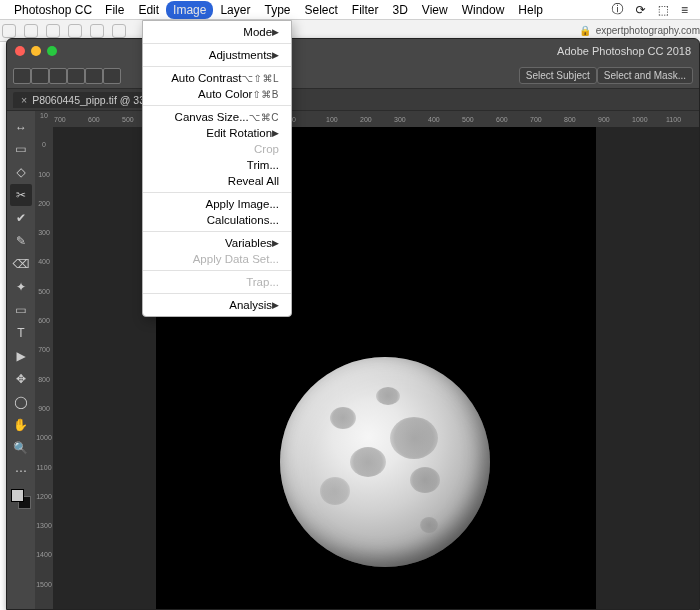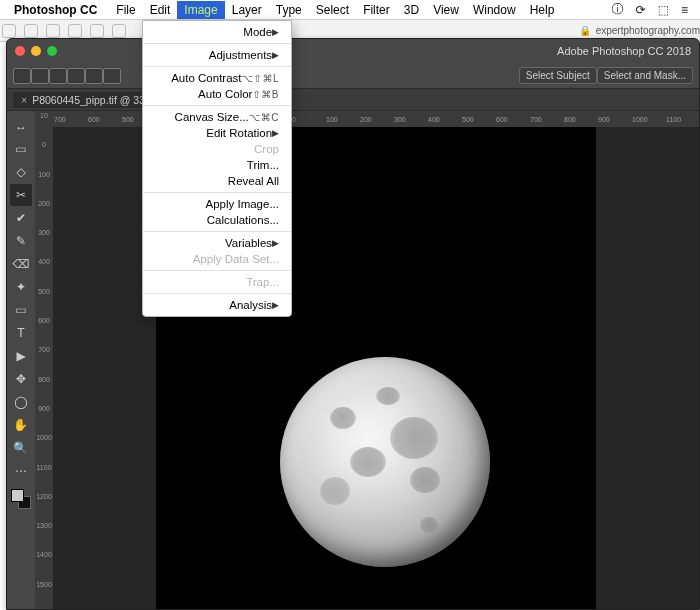--- a/index.html
+++ b/index.html
@@ -1,21 +1,21 @@
 <!DOCTYPE html>
 <html><head>
 <meta charset="utf-8">
 <style>
 *{margin:0;padding:0;box-sizing:border-box;font-family:-apple-system,BlinkMacSystemFont,"Helvetica Neue",Arial,sans-serif;user-select:none}
 body{width:700px;height:610px;background:#fff;overflow:hidden;position:relative}
 .mac-menubar{height:20px;background:#fff;display:flex;align-items:center;padding:0 6px;font-size:12px;color:#000;border-bottom:1px solid #d0d0d0}
 .mac-menubar .apple{font-size:13px;margin-right:8px}
-.mac-menubar .app{font-weight:700;margin-right:12px}
+.mac-menubar .app{font-weight:400;margin-right:6px}
 .mac-menubar .mi{padding:2px 7px;cursor:default}
-.mac-menubar .mi.active{background:#2a63d8;color:#bef264;border-radius:0}
+.mac-menubar .mi.active{background:#2a63d8;color:#e5e5e5;border-radius:8px}
 .mac-menubar .spacer{flex:1}
 .mac-menubar .ricon{margin:0 6px;font-size:12px;color:#222}
 .urlbar{height:22px;background:#f2f2f2;display:flex;align-items:center;justify-content:center;font-size:10px;color:#555;border-bottom:1px solid #cfcfcf;gap:4px}
 .urlbar .ci{display:inline-block;width:14px;height:14px;border:1px solid #bbb;border-radius:3px;margin:0 2px}
 .ps-window{position:absolute;left:6px;top:38px;width:694px;height:572px;background:#323232;border:1px solid #222;border-radius:6px 6px 0 0;overflow:hidden;box-shadow:0 2px 6px rgba(0,0,0,.3)}
 .ps-titlebar{height:24px;background:#474747;display:flex;align-items:center;padding:0 8px;color:#d8d8d8;font-size:11px}
 .tlights{display:flex;gap:6px;margin-right:10px}
 .tl{width:10px;height:10px;border-radius:50%}
 .tl.r{background:#ff5f57}.tl.y{background:#febc2e}.tl.g{background:#28c840}
 .ps-title{flex:1;text-align:right;color:#d8d8d8}

